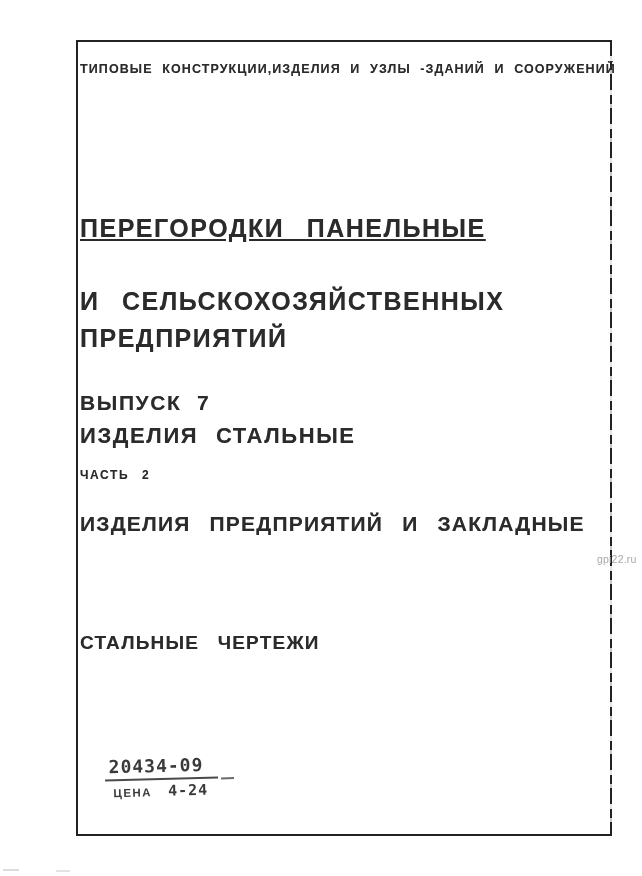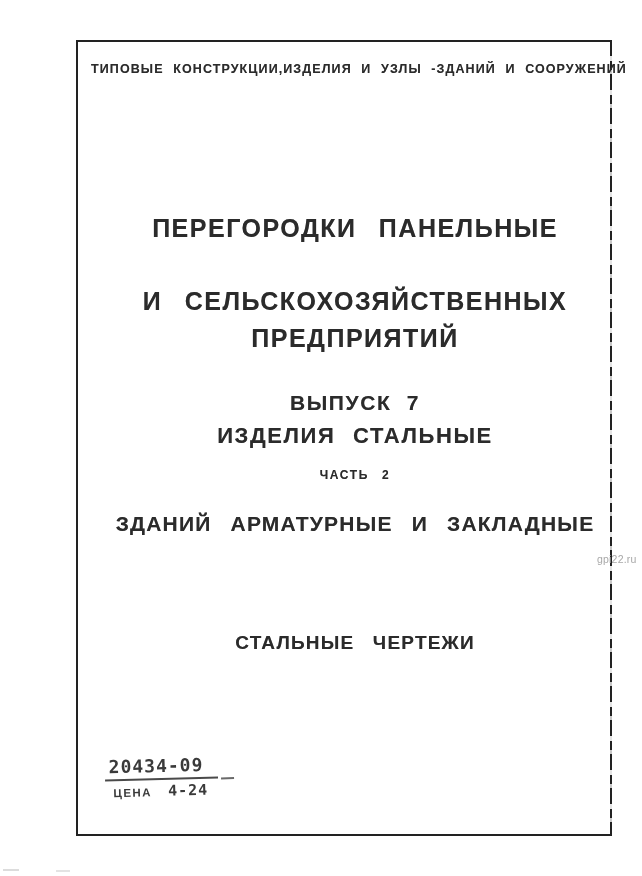--- a/index.html
+++ b/index.html
@@ -38,40 +38,40 @@
     background: repeating-linear-gradient(
       to bottom,
       #222 0px, #222 16px,
       rgba(34,34,34,0.12) 16px, rgba(34,34,34,0.12) 21px,
       #222 21px, #222 30px,
       rgba(34,34,34,0.25) 30px, rgba(34,34,34,0.25) 34px
     );
   }
   .line {
     position: absolute;
-    left: 91px;
+    left: 80px;
     width: 528px;
-    text-align: center;
+    text-align: left;
     white-space: nowrap;
     font-weight: 700;
     text-shadow: 0 0 0.6px rgba(43,43,43,0.45);
   }
   .doc-header {
     top: 62px;
     font-size: 12.5px;
     letter-spacing: 1.1px;
     word-spacing: 5px;
   }
   .series {
     top: 172px;
     font-size: 26px;
     font-weight: 600;
     letter-spacing: 2.5px;
   }
-  .title-1 { top: 214px; }
+  .title-1 { top: 214px; text-decoration: underline; }
   .title-2 { top: 251px; }
   .title-3 { top: 287px; }
   .title-4 { top: 324px; }
   .title-main {
     font-size: 25px;
     font-weight: 600;
     letter-spacing: 1.5px;
     word-spacing: 14px;
   }
   .vypusk {
@@ -175,21 +175,21 @@
 
 
   <div class="line title-main title-1">ПЕРЕГОРОДКИ ПАНЕЛЬНЫЕ</div>
   <div class="line title-main title-3">И СЕЛЬСКОХОЗЯЙСТВЕННЫХ</div>
   <div class="line title-main title-4">ПРЕДПРИЯТИЙ</div>
 
   <div class="line vypusk">ВЫПУСК 7</div>
   <div class="line steel">ИЗДЕЛИЯ СТАЛЬНЫЕ</div>
   <div class="line part">ЧАСТЬ 2</div>
 
-  <div class="line section-line sec-1">ЗДАНИЙ АРМАТУРНЫЕ И ЗАКЛАДНЫЕ</div>
+  <div class="line section-line sec-1">ИЗДЕЛИЯ ПРЕДПРИЯТИЙ И ЗАКЛАДНЫЕ</div>
   <div class="line section-line sec-4">СТАЛЬНЫЕ ЧЕРТЕЖИ</div>
 
   <div class="stamp">
     <span class="stamp-number">20434-09</span>
     <span class="stamp-underline-dash"></span>
     <div class="stamp-price-row">
       <span class="stamp-price-label">ЦЕНА</span>
       <span class="stamp-price">4-24</span>
     </div>
   </div>

